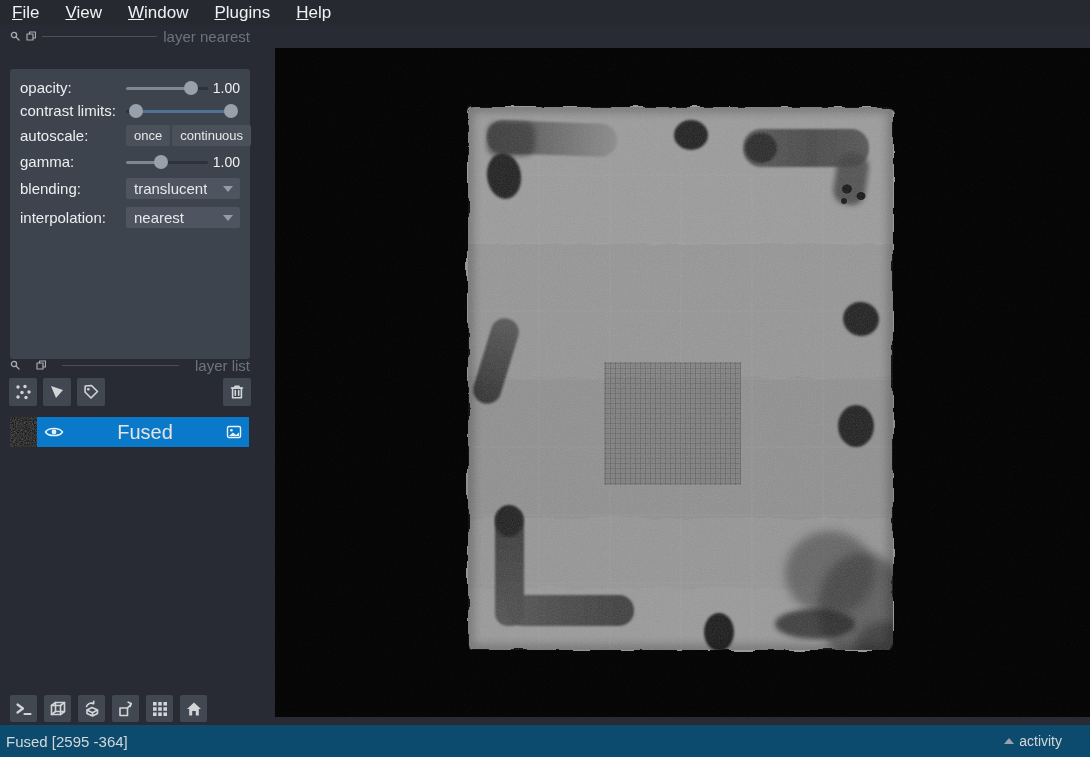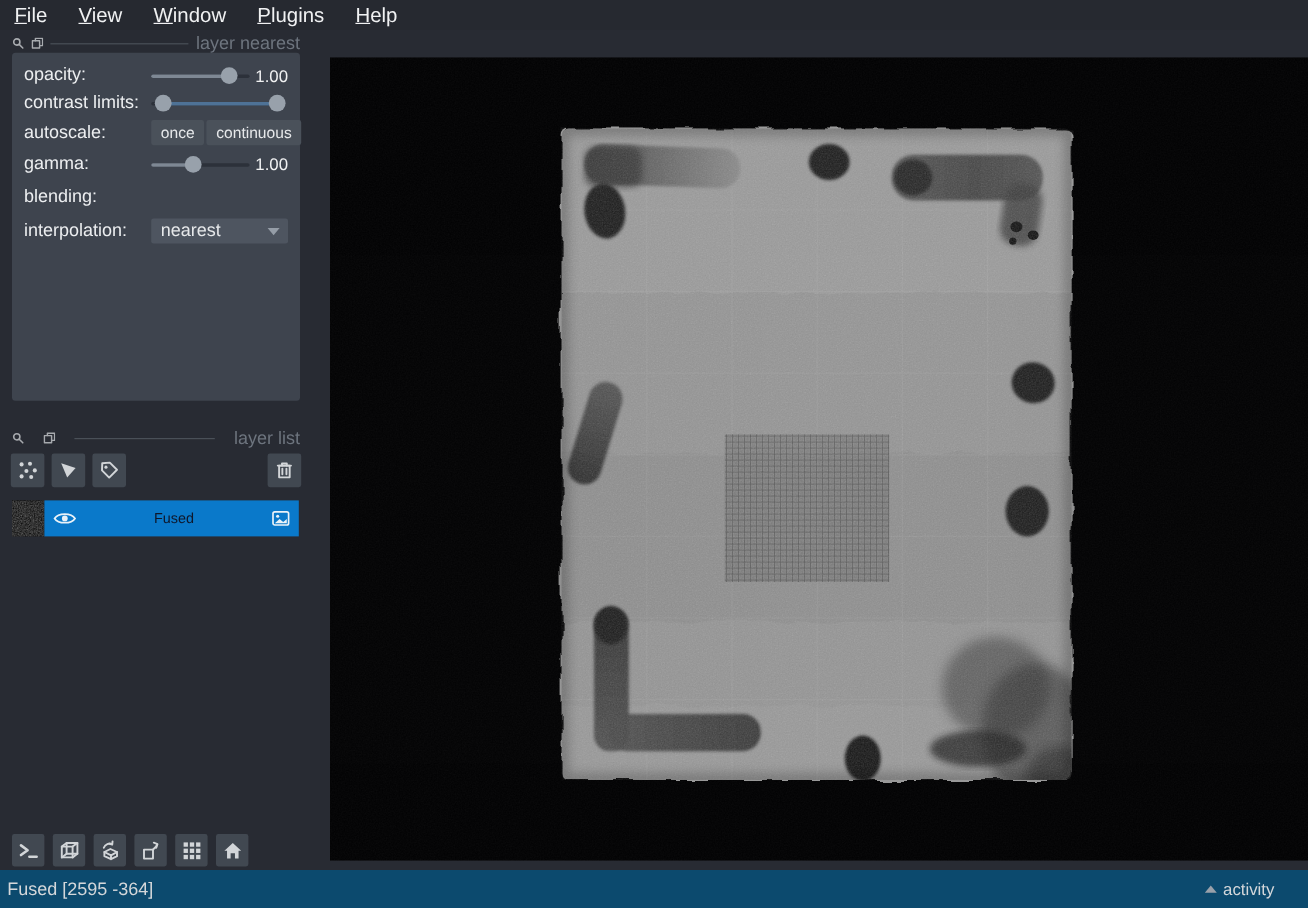--- a/index.html
+++ b/index.html
@@ -17,21 +17,21 @@
   .menu-item::first-letter { text-decoration:underline; }
 
   
   .dock-title { position:absolute; left:10px; width:240px; height:18px;
     display:flex; align-items:center; gap:6px; }
   .dock-title .mini-icon { width:10px; height:10px; opacity:.75; flex:none; }
   .dock-title .rule { flex:1; height:1px; background:#4a5058; }
   .dock-title .dock-label { font-size:15px; color:#6d747e; white-space:nowrap; }
 
   
-  .panel { position:absolute; left:10px; top:44px; width:240px; height:290px;
+  .panel { position:absolute; left:10px; top:69px; width:240px; height:290px;
     background:#3e444e; border-radius:3px; padding:7px 10px; }
   .ctl-row { display:flex; align-items:center; }
   .ctl-row .lbl { width:106px; font-size:15px; color:#eceef0; flex:none; }
   .ctl-field { flex:1; display:flex; align-items:center; height:100%; }
 
   .r-opacity,.r-contrast { height:23px; }
   .r-autoscale { height:27px; }
   .r-gamma { height:25px; }
   .r-colormap { height:27px; }
   .r-blending,.r-interp { height:29px; }
@@ -62,21 +62,21 @@
   .layerbtns { position:absolute; left:9px; top:378px; width:242px; height:29px; display:flex; gap:6px; }
   .sq-btn { width:28px; height:28px; background:#414851; border:none; border-radius:2px;
     display:flex; align-items:center; justify-content:center; cursor:pointer; flex:none; }
   .sq-btn svg { width:18px; height:18px; }
   .spacer { flex:1; }
 
   .layer-row { position:absolute; left:10px; top:417px; width:239px; height:30px; display:flex; }
   .layer-thumb { width:27px; height:30px; background:#000; flex:none; }
   .layer-main { flex:1; display:flex; align-items:center; padding:0 7px; cursor:pointer; }
   .eye-btn { width:20px; height:14px; background:none; border:none; padding:0; cursor:pointer; }
-  .layer-name { flex:1; text-align:center; font-size:12px; color:#0f172a; }
+  .layer-name { flex:1; text-align:center; font-size:20px; color:#e5e5e5; }
   .layer-type-icon { width:16px; height:16px; }
 
   
   .viewbtns { position:absolute; left:10px; top:695px; display:flex; gap:7px; }
   .vb { width:27px; height:27px; background:#414851; border:none; border-radius:2px;
     display:flex; align-items:center; justify-content:center; cursor:pointer; }
   .vb svg { width:18px; height:18px; }
 
   
   .canvas-wrap { position:absolute; left:275px; top:48px; width:815px; height:669px; background:#000; }
@@ -162,20 +162,26 @@
           <div class="track-fill" style="width: 43%;"></div>
           <div class="handle" style="left: 43%;"></div>
         </div>
         <span class="slider-value">1.00</span>
       </div>
     </div>
 
 
     <div class="ctl-row r-blending">
       <span class="lbl">blending:</span>
+      <div class="ctl-field">
+        <div class="combo">
+          <span class="combo-text">translucent</span>
+          <span class="arrow"></span>
+        </div>
+      </div>
     </div>
 
     <div class="ctl-row r-interp">
       <span class="lbl">interpolation:</span>
       <div class="ctl-field">
         <div class="combo">
           <span class="combo-text">nearest</span>
           <span class="arrow"></span>
         </div>
       </div>

